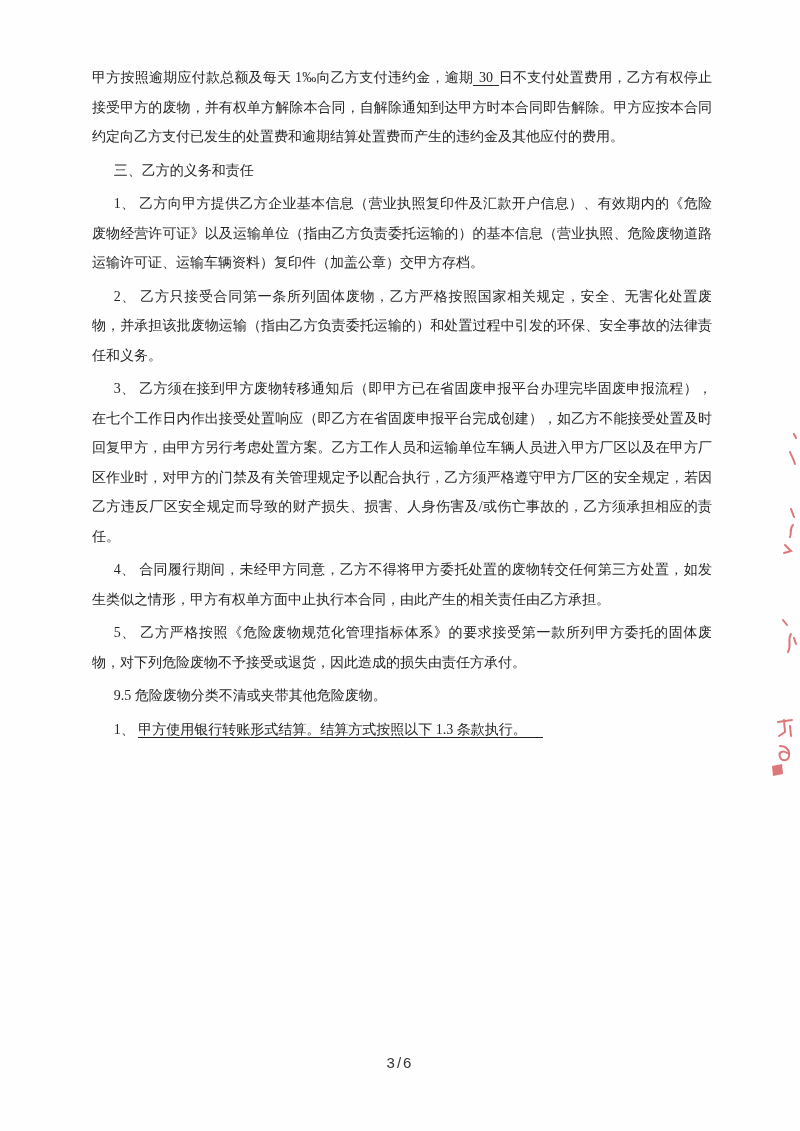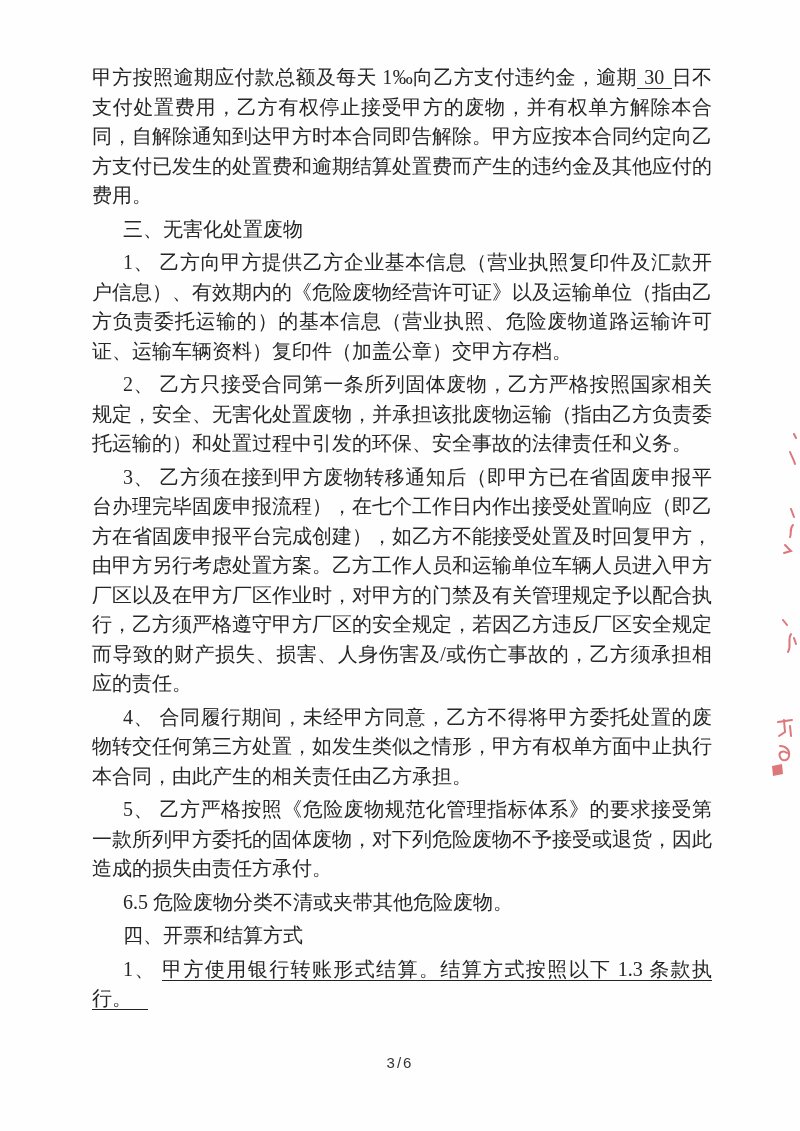--- a/index.html
+++ b/index.html
@@ -11,21 +11,21 @@
     background: #fefefe;
     overflow: hidden;
     font-family: "Liberation Serif", "DejaVu Serif", serif;
     color: #262626;
   }
   .content {
     position: absolute;
     left: 92px;
     top: 63px;
     width: 620px;
-    font-size: 20px;
+    font-size: 14px;
     line-height: 29.5px;
     text-align: justify;
   }
   .content p { margin: 0 0 4px 0; }
   .indent { text-indent: 1.55em; }
   .flush  { text-indent: 0; }
   .bold   { font-weight: normal; }
   .blank-underline {
     border-bottom: 1px solid #2b2b2b;
     padding: 0 2px;
@@ -51,38 +51,37 @@
 </style>
 </head>
 <body>
 
 <div class="page">
 
   <div class="content">
 
     <p class="flush"><span>甲方按照逾期应付款总额及每天 1‰向乙方支付违约金，逾期</span><span class="blank-underline"> 30 </span><span>日不支付处置费用，乙方有权停止接受甲方的废物，并有权单方解除本合同，自解除通知到达甲方时本合同即告解除。甲方应按本合同约定向乙方支付已发生的处置费和逾期结算处置费而产生的违约金及其他应付的费用。</span></p>
 
-    <p class="indent">三、无害化处置废物</p>
+    <p class="indent">三、乙方的义务和责任</p>
 
     <p class="indent">1、 乙方向甲方提供乙方企业基本信息（营业执照复印件及汇款开户信息）、有效期内的《危险废物经营许可证》以及运输单位（指由乙方负责委托运输的）的基本信息（营业执照、危险废物道路运输许可证、运输车辆资料）复印件（加盖公章）交甲方存档。</p>
 
     <p class="indent">2、 乙方只接受合同第一条所列固体废物，乙方严格按照国家相关规定，安全、无害化处置废物，并承担该批废物运输（指由乙方负责委托运输的）和处置过程中引发的环保、安全事故的法律责任和义务。</p>
 
     <p class="indent">3、 乙方须在接到甲方废物转移通知后（即甲方已在省固废申报平台办理完毕固废申报流程），在七个工作日内作出接受处置响应（即乙方在省固废申报平台完成创建），如乙方不能接受处置及时回复甲方，由甲方另行考虑处置方案。乙方工作人员和运输单位车辆人员进入甲方厂区以及在甲方厂区作业时，对甲方的门禁及有关管理规定予以配合执行，乙方须严格遵守甲方厂区的安全规定，若因乙方违反厂区安全规定而导致的财产损失、损害、人身伤害及/或伤亡事故的，乙方须承担相应的责任。</p>
 
     <p class="indent">4、 合同履行期间，未经甲方同意，乙方不得将甲方委托处置的废物转交任何第三方处置，如发生类似之情形，甲方有权单方面中止执行本合同，由此产生的相关责任由乙方承担。</p>
 
     <p class="indent">5、 乙方严格按照《危险废物规范化管理指标体系》的要求接受第一款所列甲方委托的固体废物，对下列危险废物不予接受或退货，因此造成的损失由责任方承付。</p>
 
-    <p class="indent">6.5 危险废物分类不清或夹带其他危险废物。</p>
+    <p class="indent">9.5 危险废物分类不清或夹带其他危险废物。</p>
 
 
 
 
-    <p class="indent">四、开票和结算方式</p>
 
     <p class="indent bold"><span>1、 </span><span class="uline-run">甲方使用银行转账形式结算。结算方式按照以下 1.3 条款执行。</span></p>
 
 
 
   </div>
 
   <svg class="stamp" style="left:783px; top:426px;" width="16" height="44" viewBox="0 0 16 44">
     <path d="M11 8 L13 12"></path>
     <path d="M7 26 C9 31, 11 34, 12 38"></path>

